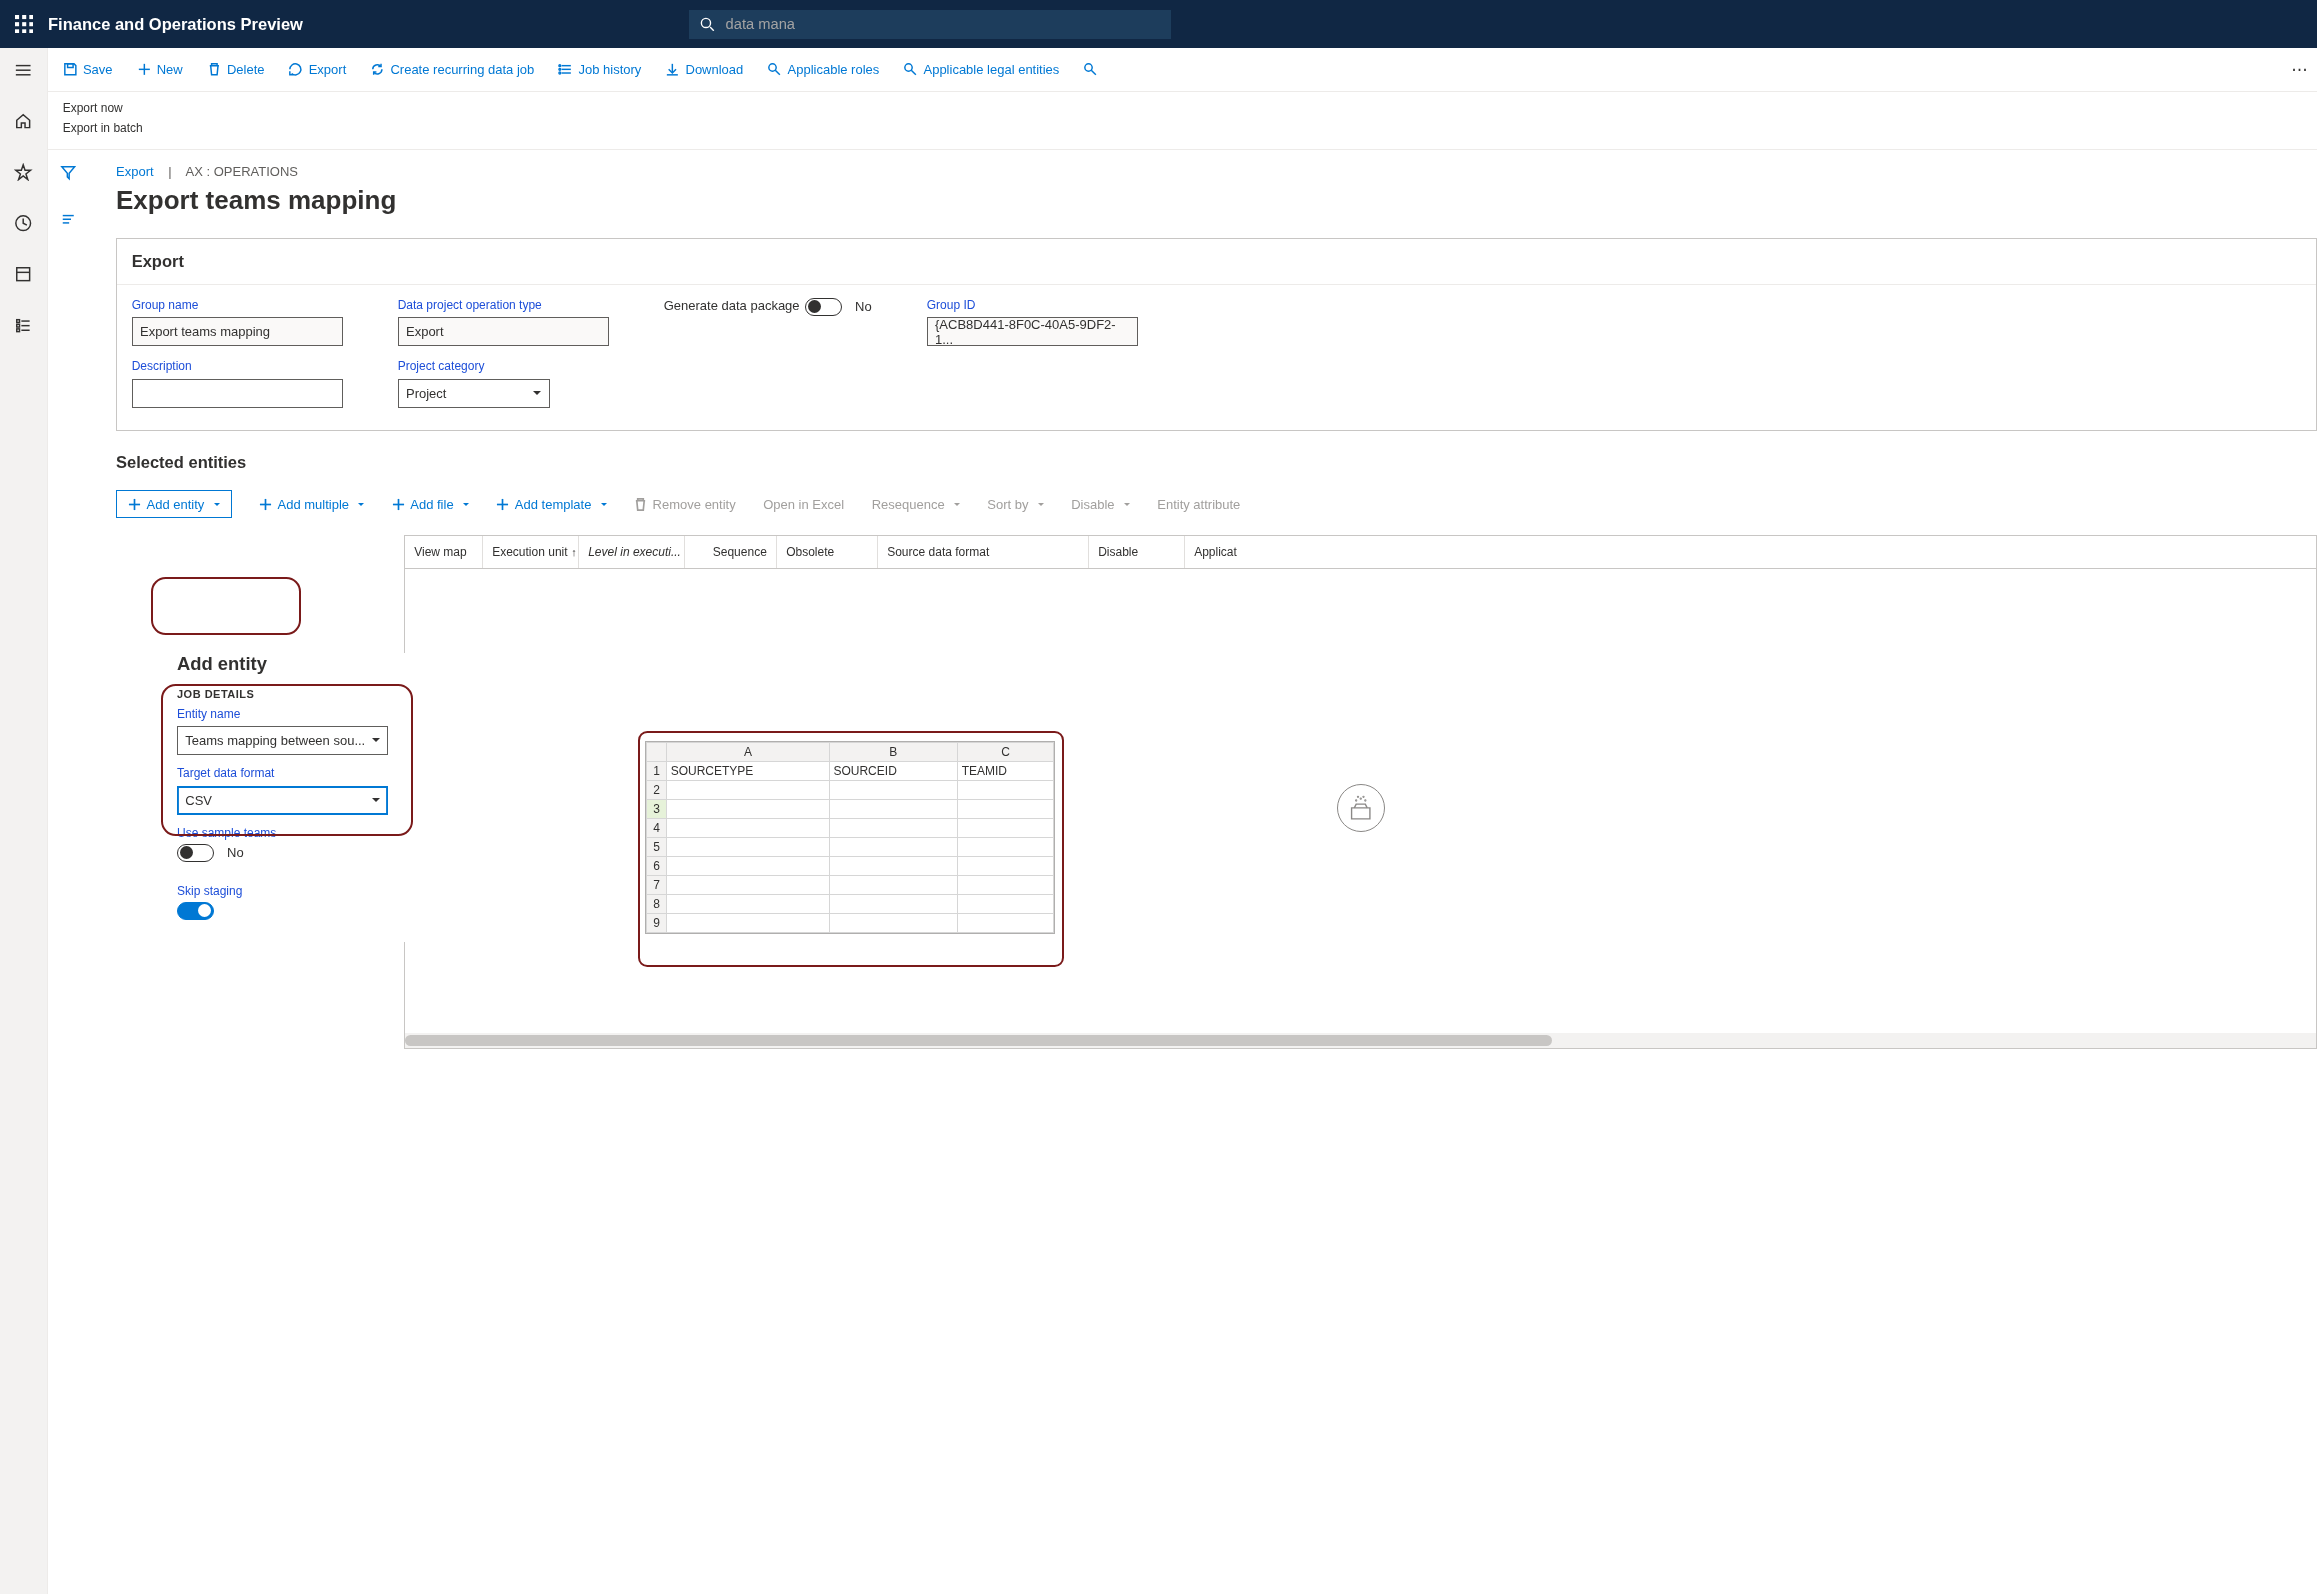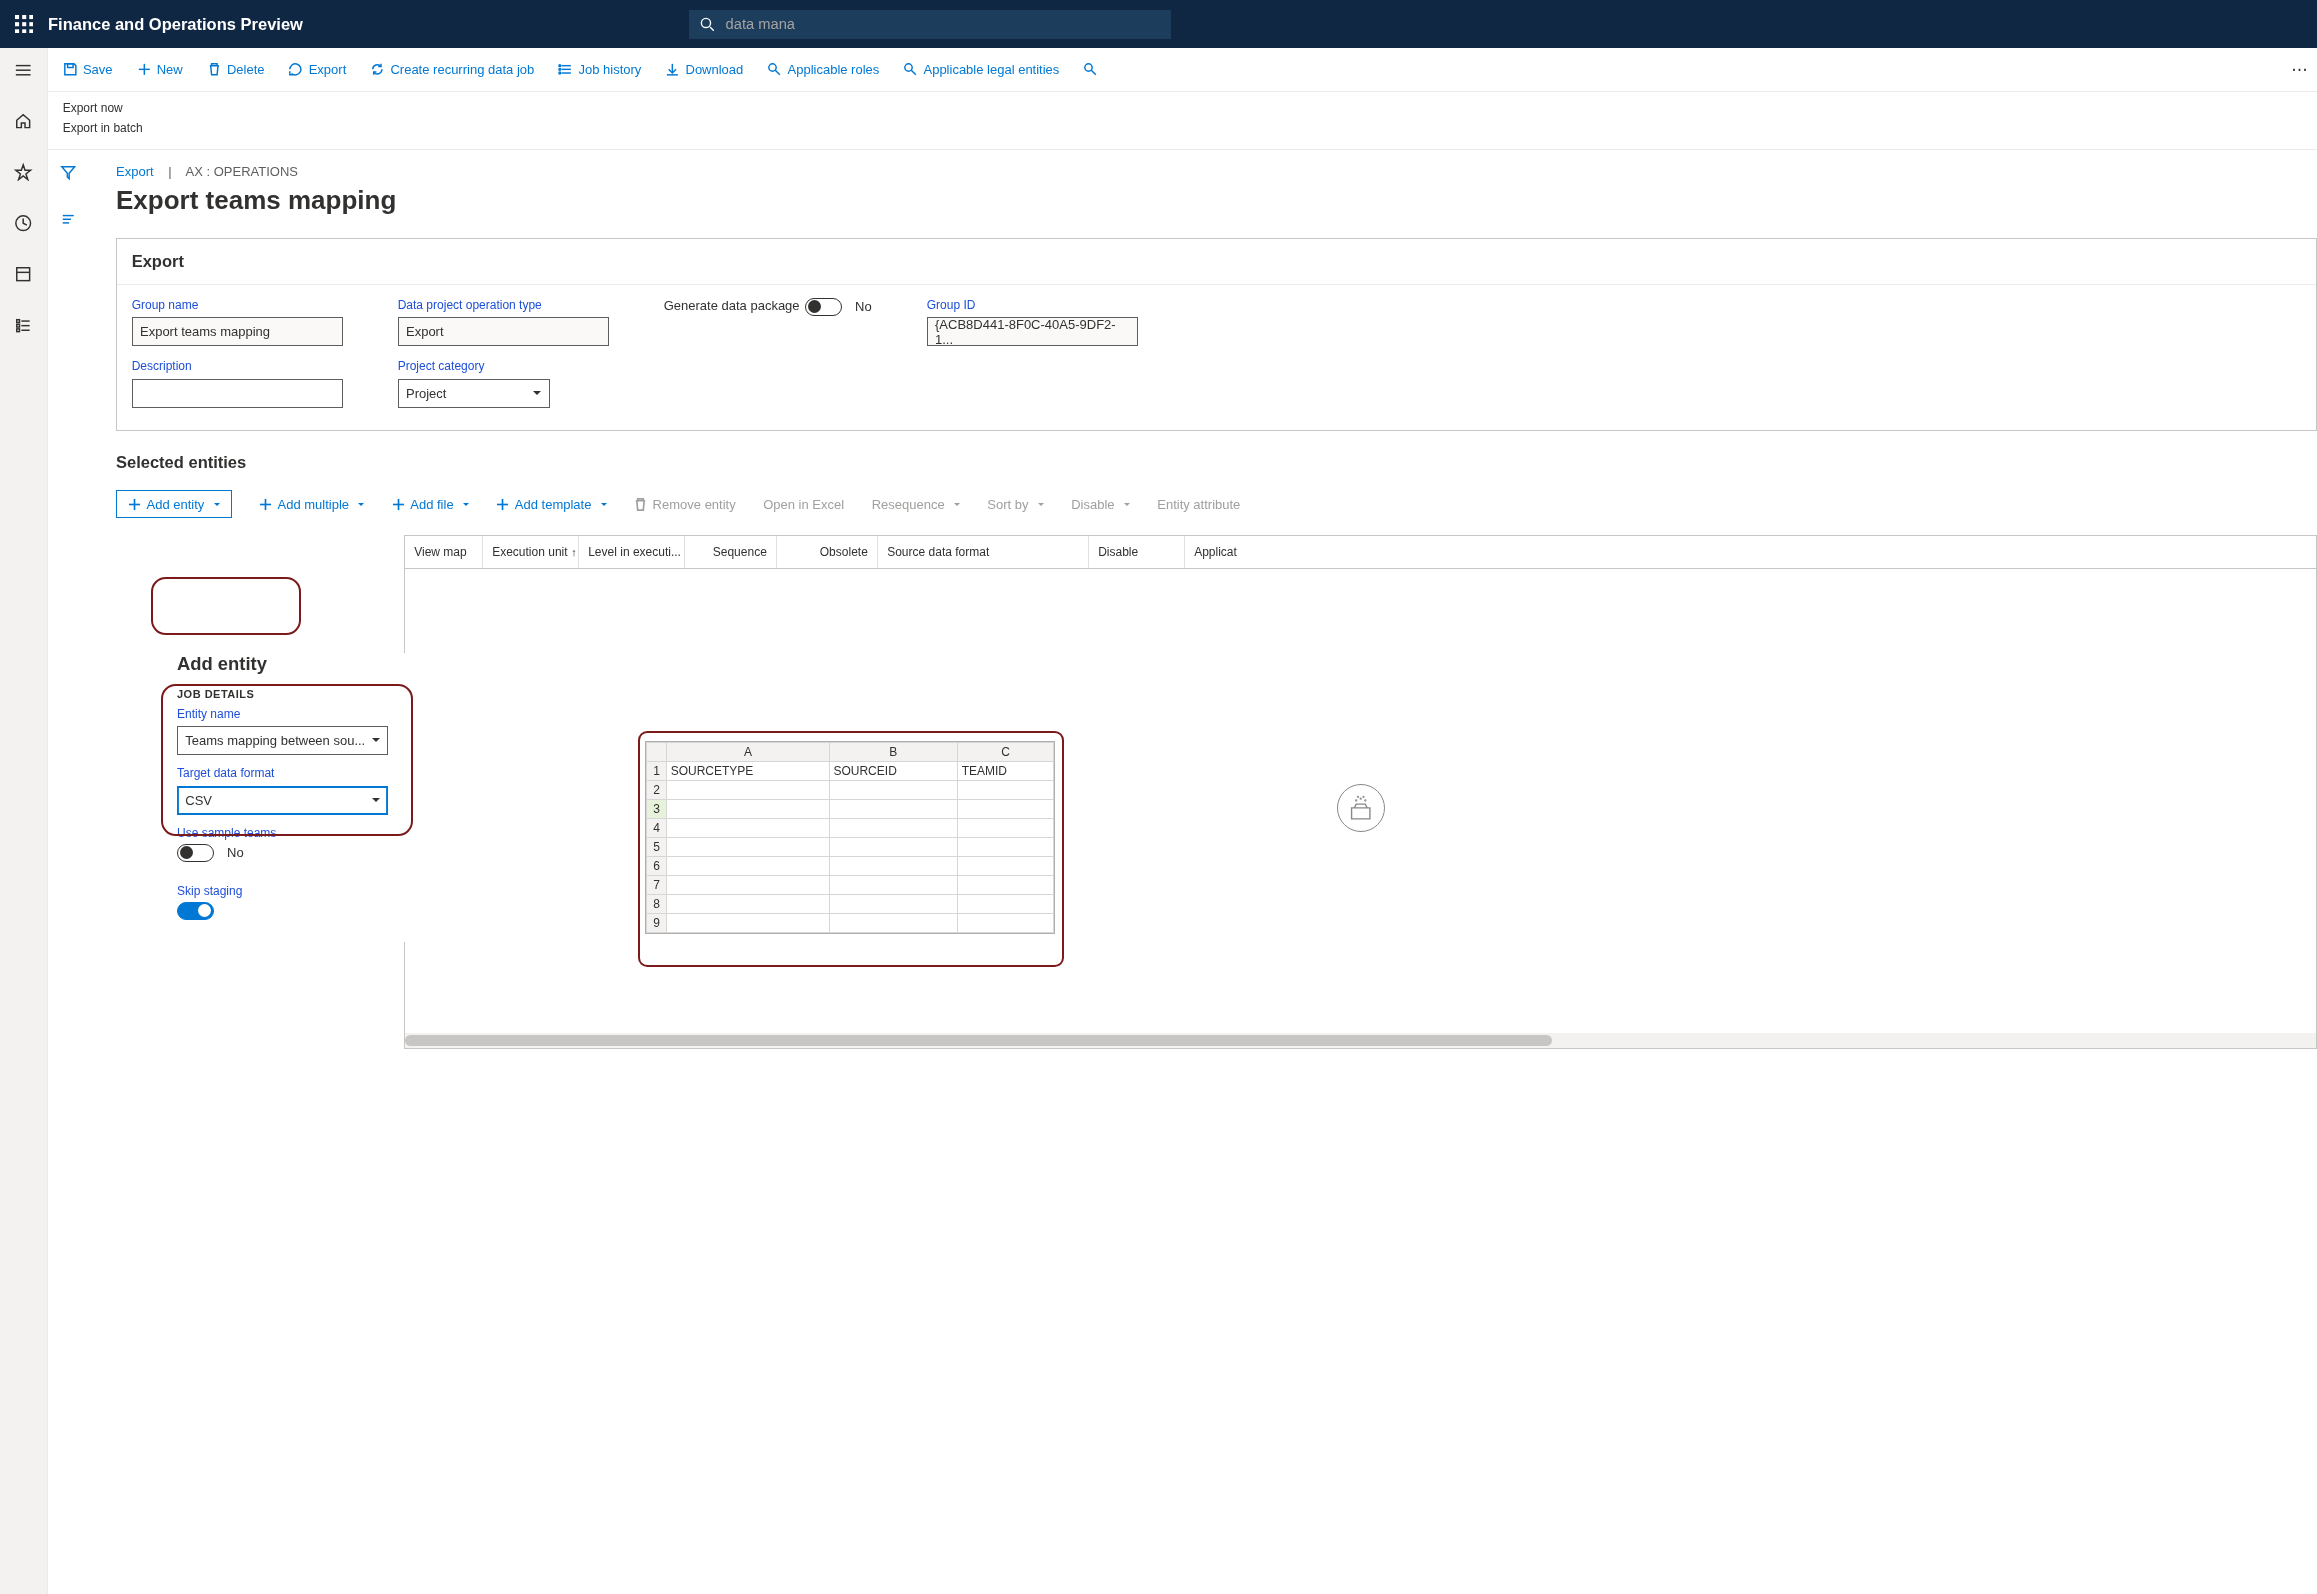--- a/index.html
+++ b/index.html
@@ -387,23 +387,23 @@
         </div>
       <div class="link-btn disabled">
           <span>Entity attribute</span>
         </div>
     </div>
 
     <div class="grid-wrap">
       <div class="grid-header">
         <div class="col" style="width:78px;">View map</div>
         <div class="col gh-eu" style="width:96px;">Execution unit</div>
-        <div class="col" style="width:106px;">Level in executi...</div>
+        <div class="col" style="width:106px;font-style:italic;">Level in executi...</div>
         <div class="col" style="width:92px;text-align:right;">Sequence</div>
-        <div class="col" style="width:101px;text-align:right;">Obsolete</div>
+        <div class="col" style="width:101px;">Obsolete</div>
         <div class="col" style="width:211px;">Source data format</div>
         <div class="col" style="width:96px;">Disable</div>
         <div class="col" style="flex:1;border-right:none;">Applicat</div>
       </div>
       <div class="grid-body">
         <div class="empty-icon">
             <svg viewBox="0 0 30 30">
               <path d="M5 14h20v12H5z"></path>
               <path d="M8 14l2-4h10l2 4"></path>
               <circle cx="10" cy="6" r=".5"></circle>

